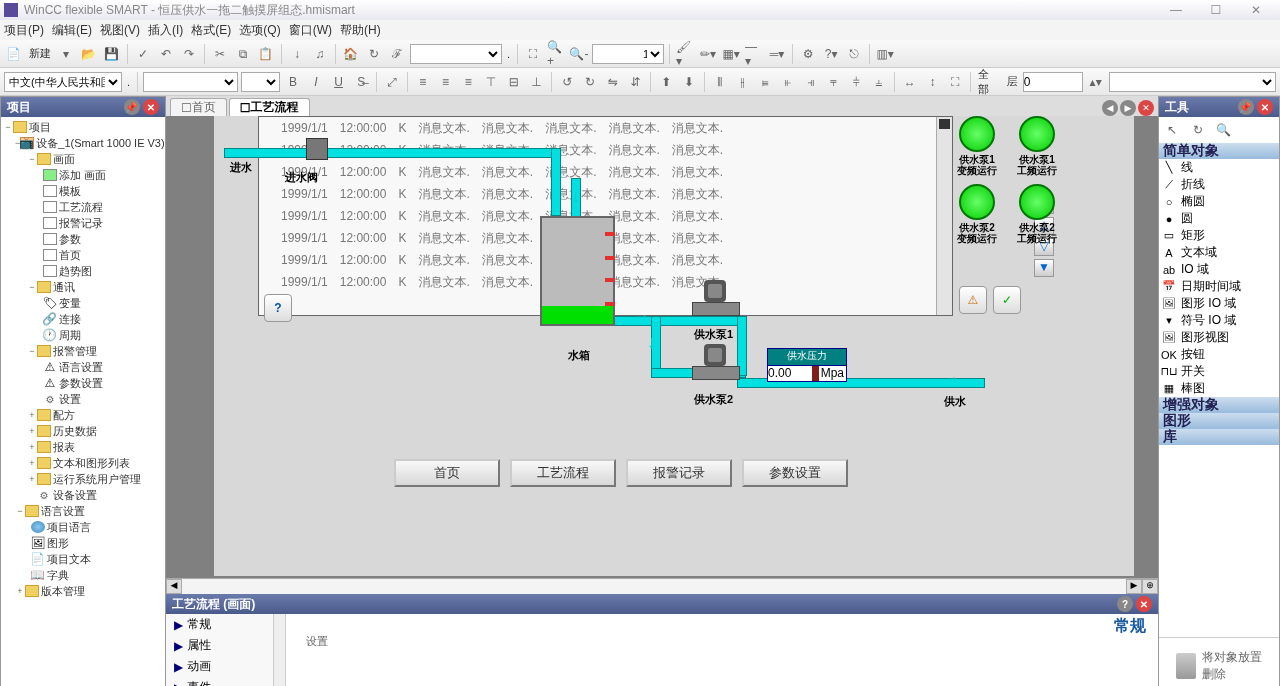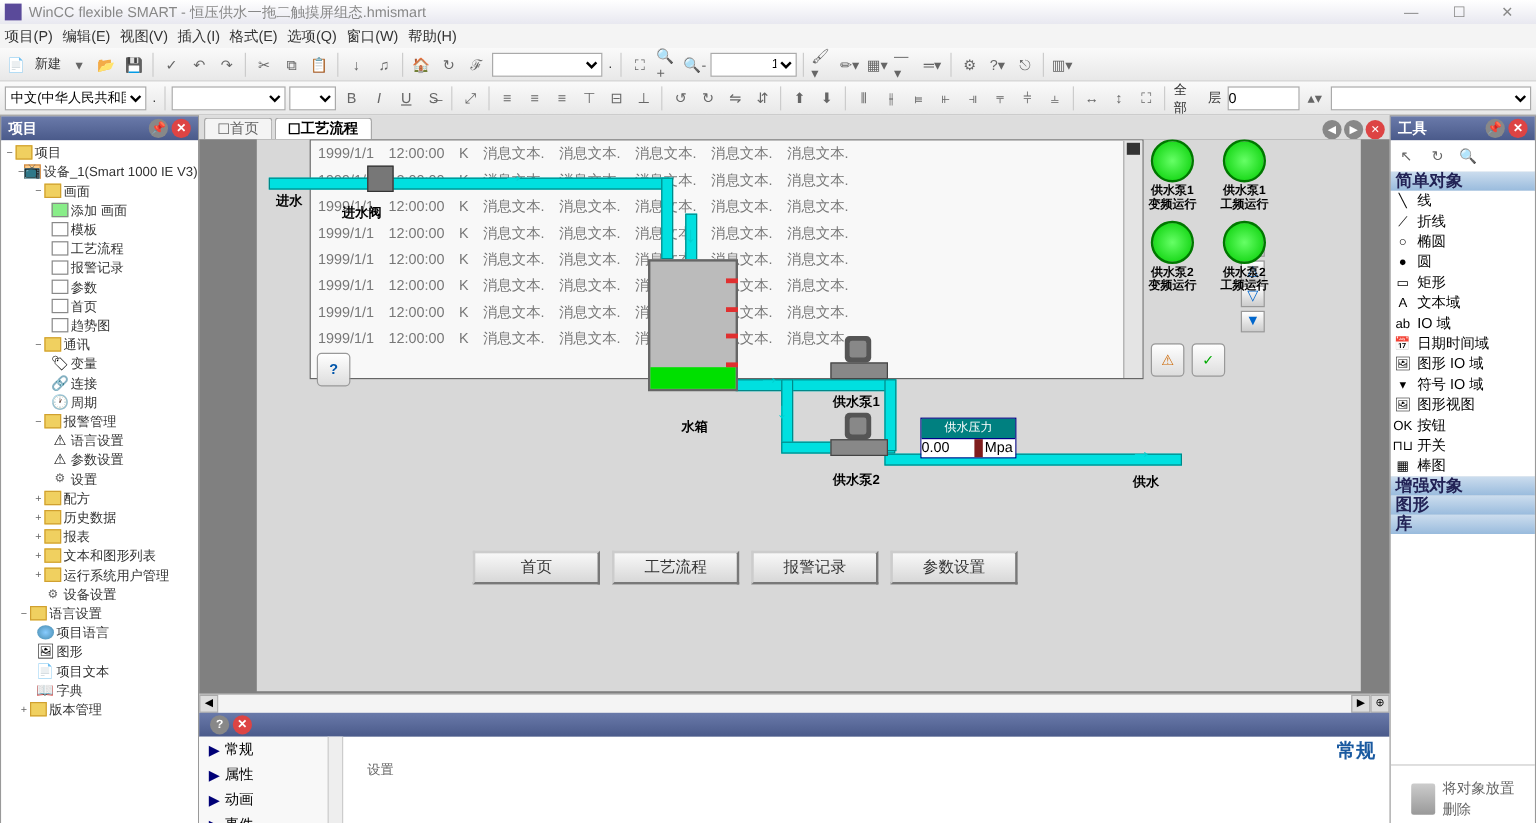--- a/index.html
+++ b/index.html
@@ -50,21 +50,21 @@
 .tab.active { background: #fff; color: #000; font-weight: bold; }
 .tabs-nav { margin-left: auto; display: flex; }
 .tab-nav-btn { width: 16px; height: 16px; background: #888; border-radius: 8px; margin-left: 2px; color: #fff; font-size: 9px; display: flex; align-items: center; justify-content: center; }
 .tab-nav-btn.close { background: #d44; }
 
 .canvas-wrap { flex: 1; background: #808080; overflow: hidden; position: relative; }
 .hmi-screen { position: absolute; left: 48px; top: 0; width: 920px; height: 460px; background: #d8d8d8; }
 .hmi-screen .dot-bg { position: absolute; inset: 0; background-image: radial-gradient(#999 0.5px, transparent 0.5px); background-size: 8px 8px; }
 
 .alarm-view { position: absolute; left: 44px; top: 0; width: 695px; height: 200px; background: #f8f8f8; border: 1px solid #666; overflow: hidden; }
-.alarm-line { height: 22px; display: flex; align-items: center; color: #777; }
+.alarm-line { height: 22px; display: flex; align-items: center; color: #777; padding-left: 16px; }
 .alarm-line span { padding: 0 6px; }
 .alarm-btns { position: absolute; left: 50px; top: 178px; display: flex; gap: 6px; }
 .alarm-btn { width: 28px; height: 28px; background: linear-gradient(#fff,#ddd); border: 1px solid #999; border-radius: 4px; display: flex; align-items: center; justify-content: center; }
 
 .pipe { position: absolute; background: #00e0e0; border: 1px solid #008888; }
 .tank { position: absolute; left: 326px; top: 100px; width: 75px; height: 110px; background: #bbb; border: 2px solid #666; }
 .tank-fill { position: absolute; bottom: 0; left: 0; right: 0; height: 18px; background: #00e000; }
 .tank-mark { position: absolute; right: -2px; width: 10px; height: 4px; background: #e03030; }
 
 .pump { position: absolute; width: 22px; height: 22px; background: #555; border-radius: 4px; }
@@ -553,20 +553,21 @@
     </div>
 
     <div class="hscroll">
       <div class="btn">◀</div>
         <div class="track"></div>
         <div class="btn">▶</div>
         <div class="btn">⊕</div>
     </div>
 
     <div class="panel-hdr">
+      <span class="title">工艺流程 (画面)</span>
       <span class="pin">?</span>
       <span class="close">✕</span>
     </div>
     <div class="props-panel">
       <div class="props-body">
         <div class="props-tabs">
           <div class="props-tab">
               <span class="arr">▶</span>
               <span>常规</span>
             </div>

